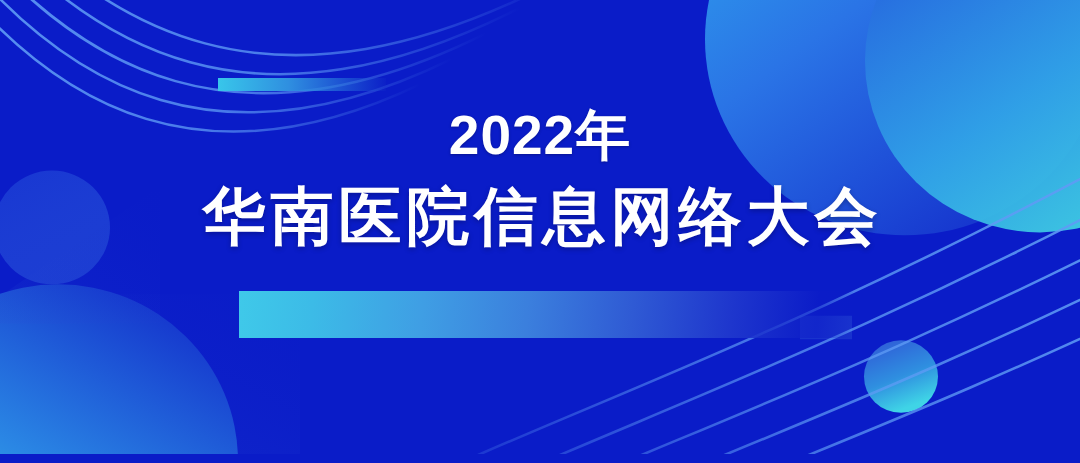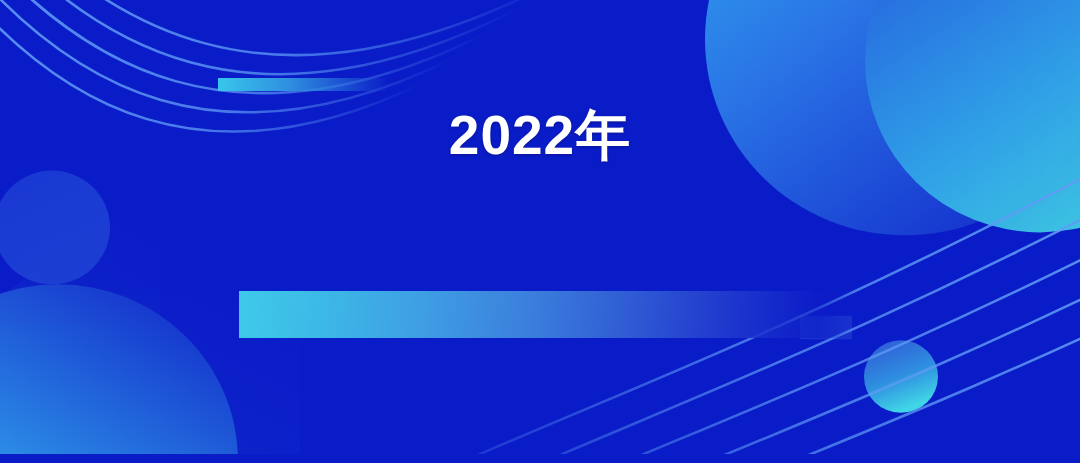--- a/index.html
+++ b/index.html
@@ -182,17 +182,18 @@
       <path d="M405 572 C 620 462, 820 404, 1180 214" stroke-width="2.6"></path>
       <path d="M430 596 C 650 484, 850 426, 1200 246" stroke-width="2.6"></path>
       <path d="M455 620 C 680 506, 880 448, 1220 278" stroke-width="2.6"></path>
     </g>
   </svg>
 
   <div id="accent-bar"></div>
 
   <div id="content">
     <div id="year-line">2022年</div>
+    <div id="headline">华南医院信息网络大会</div>
   </div>
 
   <div id="subtitle-bar"></div>
 
 </div>
 
 </body></html>

